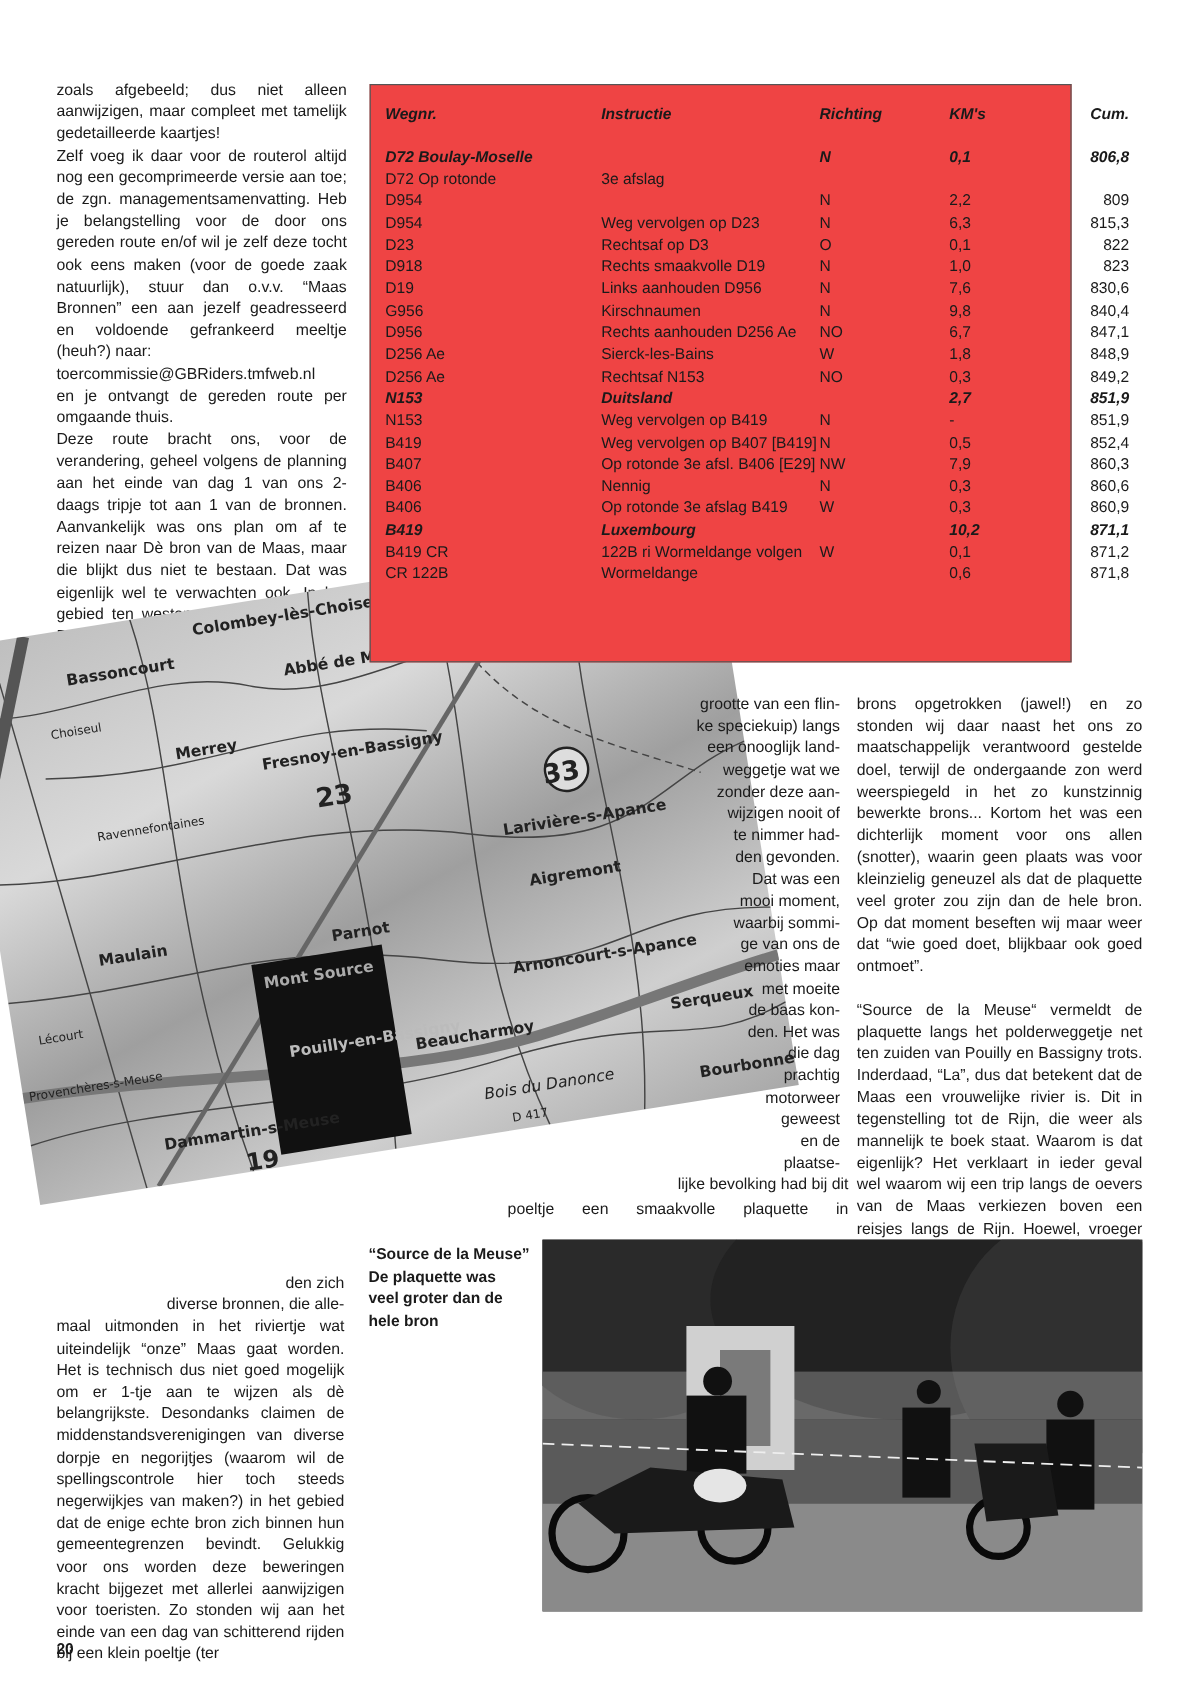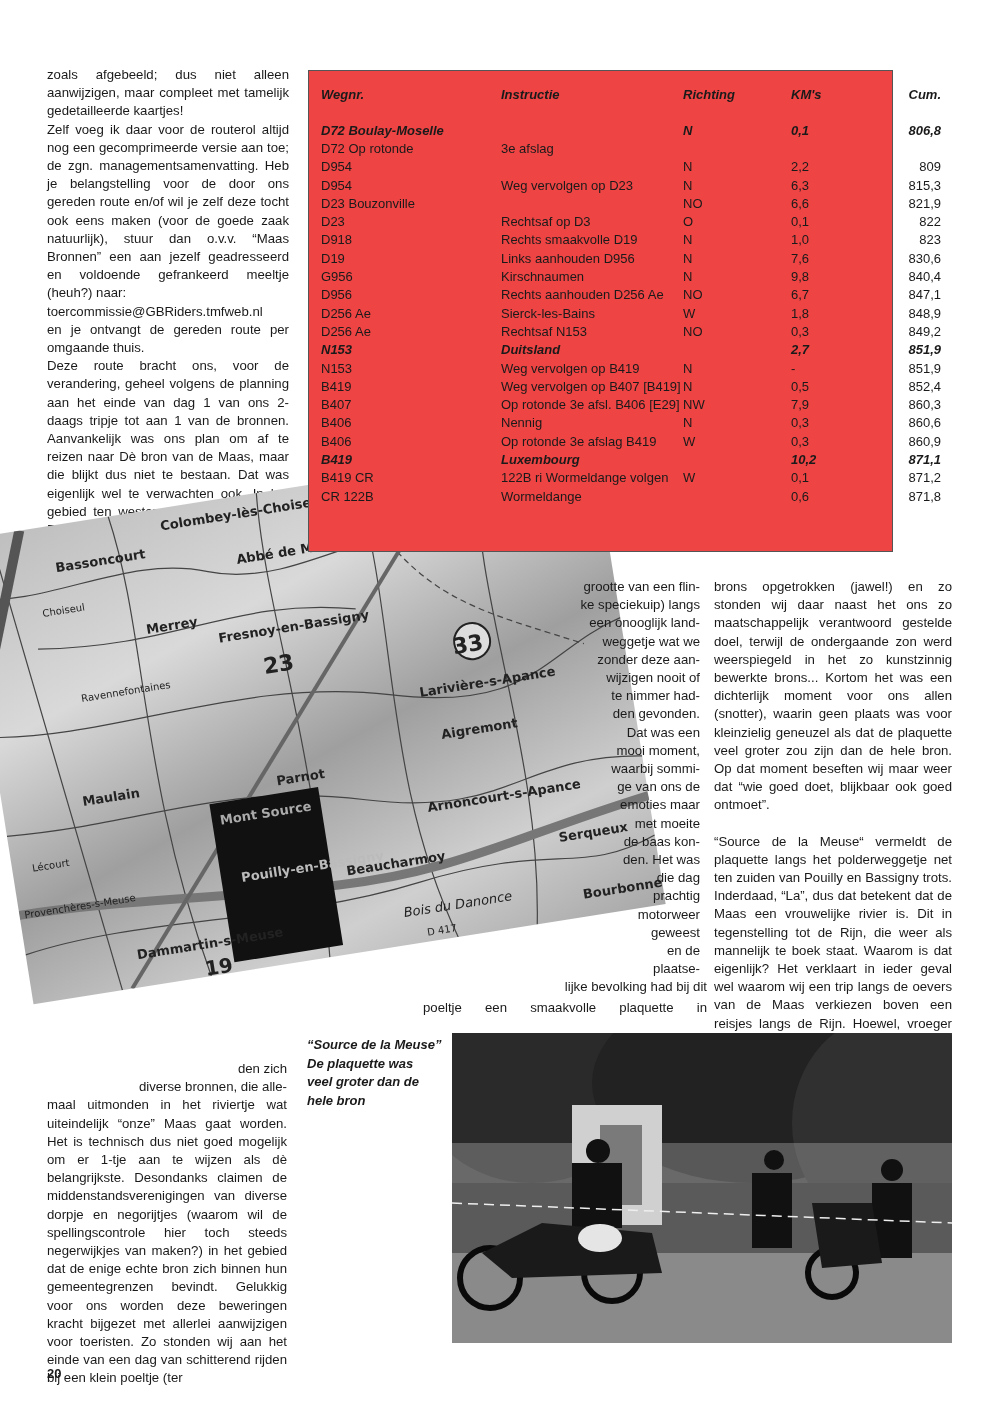--- a/index.html
+++ b/index.html
@@ -38,21 +38,21 @@
   .map-label.italic { font-style: italic; font-weight: normal; }
   #map-highlight { position: absolute; left: 205px; top: 300px; width: 110px; height: 160px; background: #111; }
   #map-highlight .map-label { color: #aaa; }
 
   
   #wrap-lines { position: absolute; left: 420px; top: 975px; width: 290px; font-size: 13.2px; line-height: 18.2px; }
   #wrap-lines p { margin: 3px; text-align: right; }
 
   
   #caption { position: absolute; left: 307px; top: 1036px; width: 140px; font-size: 13px; line-height: 18.5px;
-             font-style: italic; font-weight: bold; }
+             font-weight: bold; }
 
   
   #photo { position: absolute; left: 452px; top: 1033px; width: 500px; height: 310px; overflow: hidden;
            background: linear-gradient(180deg, #2a2a2a 0%, #4a4a4a 25%, #6e6e6e 45%, #555 60%, #8a8a8a 75%, #777 100%); }
   #photo svg { position: absolute; left: 0; top: 0; }
 
   #page-number { position: absolute; left: 47px; top: 1366px; font-size: 13px; font-weight: bold; }
 </style>
 </head>
 <body>
@@ -152,27 +152,20 @@
           <td class="c5">809</td>
         </tr>
         <tr>
           <td class="c1">D954</td>
           <td class="c2">Weg vervolgen op D23</td>
           <td class="c3">N</td>
           <td class="c4">6,3</td>
           <td class="c5">815,3</td>
         </tr>
         <tr>
-          <td class="c1">D23 Bouzonville</td>
-          <td class="c2"></td>
-          <td class="c3">NO</td>
-          <td class="c4">6,6</td>
-          <td class="c5">821,9</td>
-        </tr>
-        <tr>
           <td class="c1">D23</td>
           <td class="c2">Rechtsaf op D3</td>
           <td class="c3">O</td>
           <td class="c4">0,1</td>
           <td class="c5">822</td>
         </tr>
         <tr>
           <td class="c1">D918</td>
           <td class="c2">Rechts smaakvolle D19</td>
           <td class="c3">N</td>

